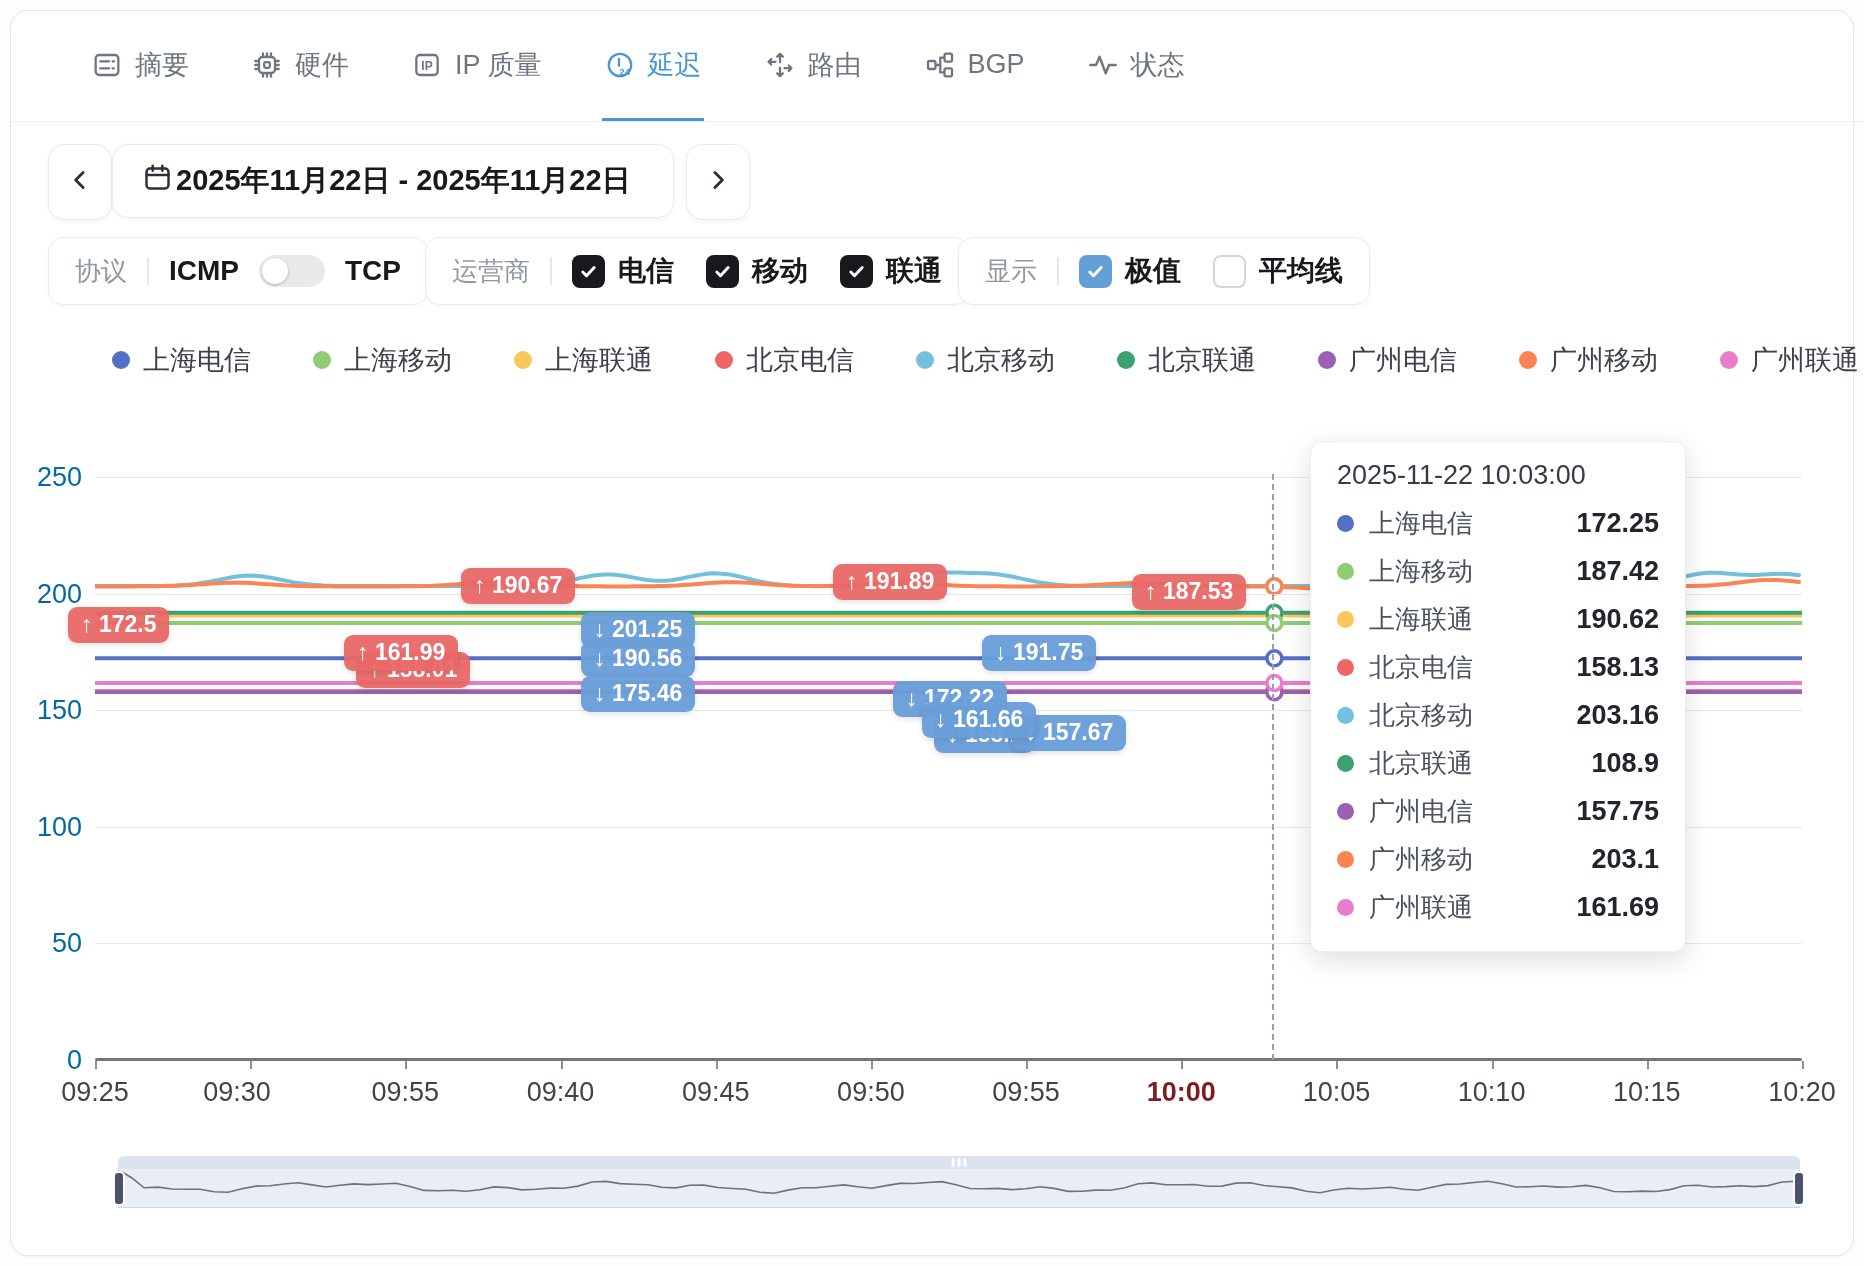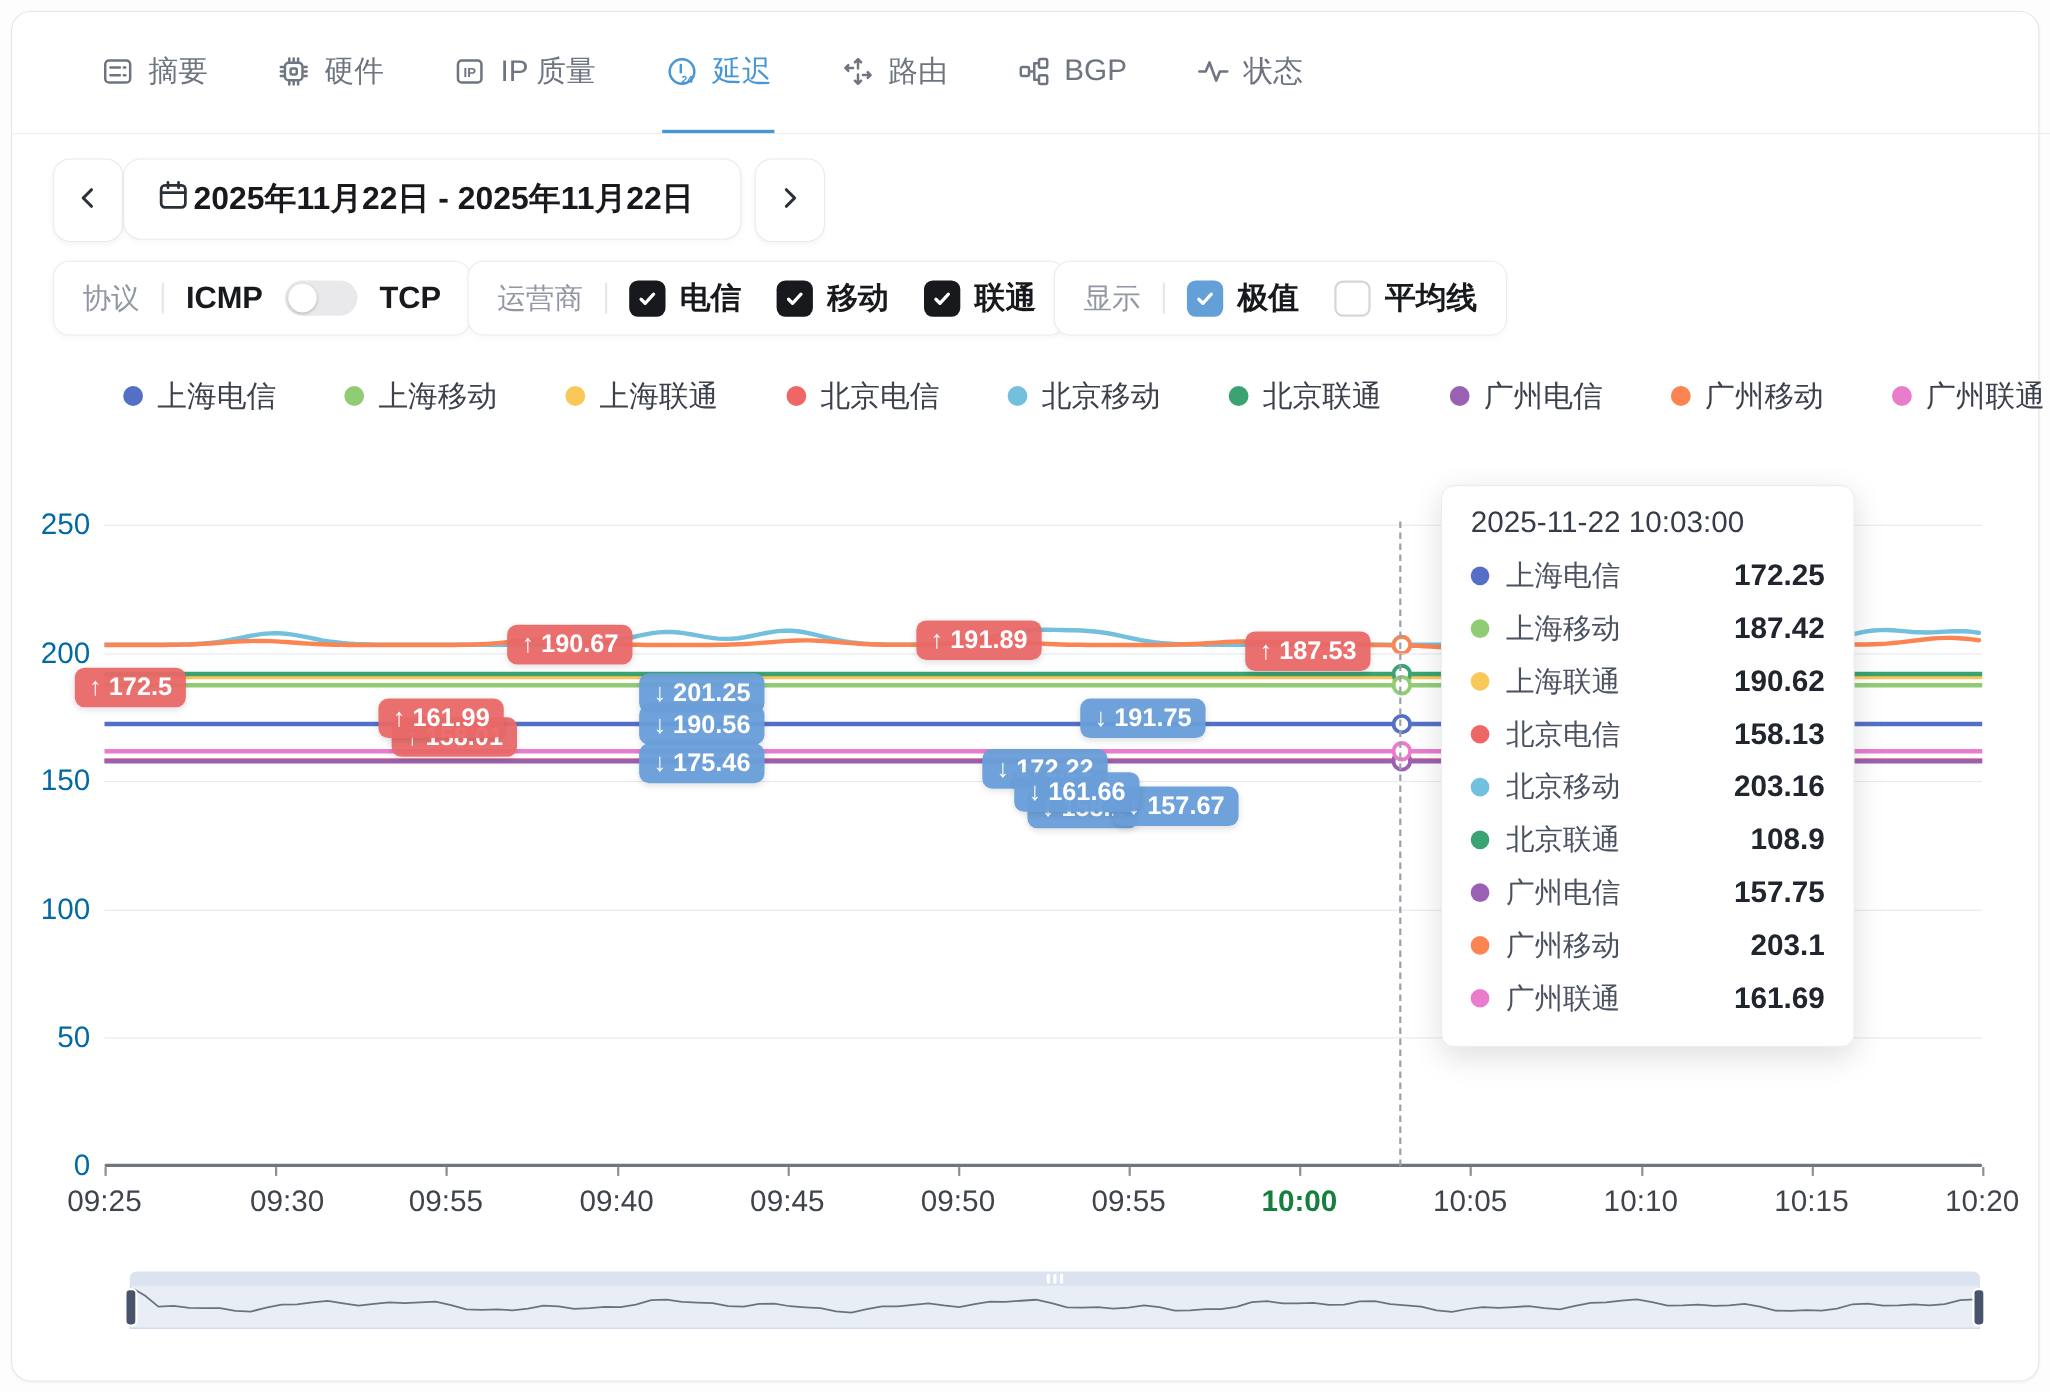--- a/index.html
+++ b/index.html
@@ -40,21 +40,21 @@
   
   .legend{position:absolute;left:112px;top:340px;height:40px;display:flex;align-items:center;gap:62px;}
   .lg-item{display:flex;align-items:center;gap:13px;font-size:27px;color:#3c414b;cursor:pointer;}
   .lg-dot{width:18px;height:18px;border-radius:50%;}
   
   .gridline{position:absolute;left:95px;width:1707px;height:1px;background:#e7e9ee;}
   .axis-x{position:absolute;left:95px;top:1058px;width:1707px;height:3px;background:#71757e;border-radius:2px;}
   .tick{position:absolute;top:1061px;width:2px;height:8px;background:#8a8e96;}
   .ylab{position:absolute;left:18px;width:64px;text-align:right;font-size:27px;color:#0369a1;transform:translateY(-50%);}
   .xlab{position:absolute;top:1077px;transform:translateX(-50%);font-size:27px;color:#3f434c;white-space:nowrap;}
-  .xlab.bold{font-weight:700;color:#15803d;}
+  .xlab.bold{font-weight:700;color:#7f1d1d;}
   #plot{position:absolute;left:95px;top:477px;}
   .cursor-line{position:absolute;left:1272px;top:474px;height:586px;width:0;border-left:2px dashed #9ba0a8;}
   .badge{position:absolute;color:#fff;font-size:23px;font-weight:700;padding:6px 13px 7px;border-radius:9px;
     white-space:nowrap;line-height:1;box-shadow:0 2px 6px rgba(0,0,0,.12);}
   .badge.up{background:rgba(233,103,103,.94);}
   .badge.down{background:rgba(105,158,216,.96);}
   
   .tooltip{position:absolute;left:1310px;top:441px;width:322px;box-sizing:content-box;background:#fff;
     border:1px solid #ebedf1;border-radius:12px;box-shadow:0 8px 28px rgba(0,0,0,.13);padding:18px 26px 20px;z-index:10;}
   .tt-title{font-size:27px;color:#353b47;margin-bottom:8px;white-space:nowrap;}
@@ -358,21 +358,21 @@
     <div class="gridline" style="top: 710.2px;"></div>
     <div class="ylab" style="top: 710.2px;">150</div>
     <div class="gridline" style="top: 593.6px;"></div>
     <div class="ylab" style="top: 593.6px;">200</div>
     <div class="gridline" style="top: 477px;"></div>
     <div class="ylab" style="top: 477px;">250</div>
     <div class="axis-x"></div>
     <div class="tick" style="left: 95px;"></div>
     <div class="xlab" style="left: 95px;">09:25</div>
     <div class="tick" style="left: 250.182px;"></div>
-    <div class="xlab" style="left: 261px; text-align: right;">09:30</div>
+    <div class="xlab" style="left: 237px; text-align: right;">09:30</div>
     <div class="tick" style="left: 405.364px;"></div>
     <div class="xlab" style="left: 405.364px;">09:55</div>
     <div class="tick" style="left: 560.545px;"></div>
     <div class="xlab" style="left: 560.545px;">09:40</div>
     <div class="tick" style="left: 715.727px;"></div>
     <div class="xlab" style="left: 715.727px;">09:45</div>
     <div class="tick" style="left: 870.909px;"></div>
     <div class="xlab" style="left: 870.909px;">09:50</div>
     <div class="tick" style="left: 1026.09px;"></div>
     <div class="xlab" style="left: 1026.09px;">09:55</div>

